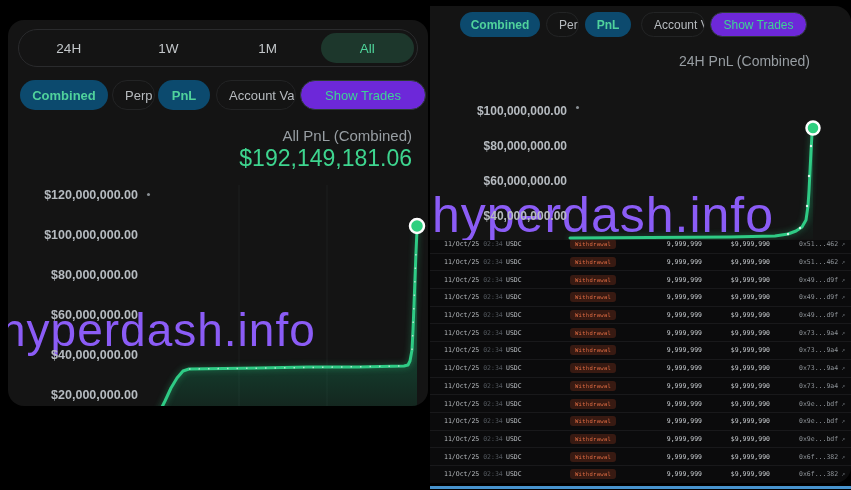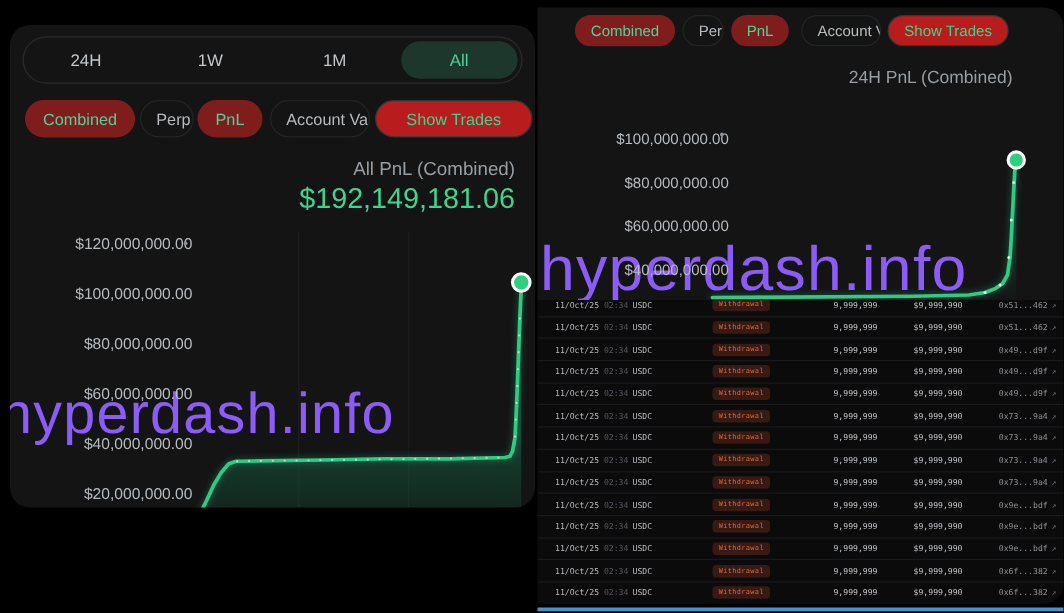--- a/index.html
+++ b/index.html
@@ -20,35 +20,35 @@
   .seg { position:absolute; left:10px; top:9px; width:400px; height:38px;
          border:1px solid #2a2b2d; border-radius:20px; display:flex; align-items:stretch; }
   .seg-item { flex:1; display:flex; align-items:center; justify-content:center;
               color:#c3c7ca; font-size:13.5px; cursor:pointer; border-radius:17px; margin:3px; }
   .seg-item.active { background:#1d372c; color:#4ed49a; }
 
   
   .pill { position:absolute; top:60px; height:30px; display:flex; align-items:center;
           justify-content:flex-start; border-radius:16px; font-size:13px; color:#b7bbbf;
           white-space:nowrap; overflow:hidden; }
-  .pill.active { background:#7f1d1d; color:#50d29c; justify-content:center; }
-  .pill.outline { border:1px solid #2c3a33; background:#b91c1c; color:#3ed395; justify-content:center; }
+  .pill.active { background:#0c4a6e; color:#50d29c; justify-content:center;font-weight:bold; }
+  .pill.outline { border:1px solid #2c3a33; background:#6d28d9; color:#3ed395; justify-content:center; }
   .pill.ghost { border:1px solid #232425; padding-left:12px; }
   .panel-right .pill { top:6px; height:25px; font-size:12px; border-radius:13px; }
 
   
   .chart-title { position:absolute; right:16px; color:#989ea3; font-size:15px; text-align:right; }
   .chart-value { position:absolute; right:16px; color:#3ed58f; font-weight:500; text-align:right; }
   .panel-left  .chart-title { top:107px; }
   .panel-left  .chart-value { top:125px; font-size:23px; }
   .panel-right .chart-title { top:47px; right:41px; font-size:14px; }
   .panel-right .chart-value { top:65px; right:41px; font-size:20px; }
 
   
-  .yaxis { position:absolute; left:16px; width:130px; }
+  .yaxis { position:absolute; left:0; width:130px;font-weight:bold; }
   .ytick { height:40px; line-height:40px; text-align:right; color:#b6bbc0; font-size:12.5px; }
   .panel-left .yaxis  { top:155px; }
   .panel-right .yaxis { top:88px; width:137px; }
   .panel-right .ytick { height:35px; line-height:35px; font-size:12px; }
   .tick-dot { position:absolute; width:3px; height:3px; border-radius:50%; background:#8a9095; }
   .xaxis-label { position:absolute; top:435px; width:84px; text-align:center; color:#aeb3b8; font-size:13px; }
 
   
   .watermark { position:absolute; color:#8b5cf6; white-space:nowrap; letter-spacing:1px;
                font-weight:500; pointer-events:none; }

